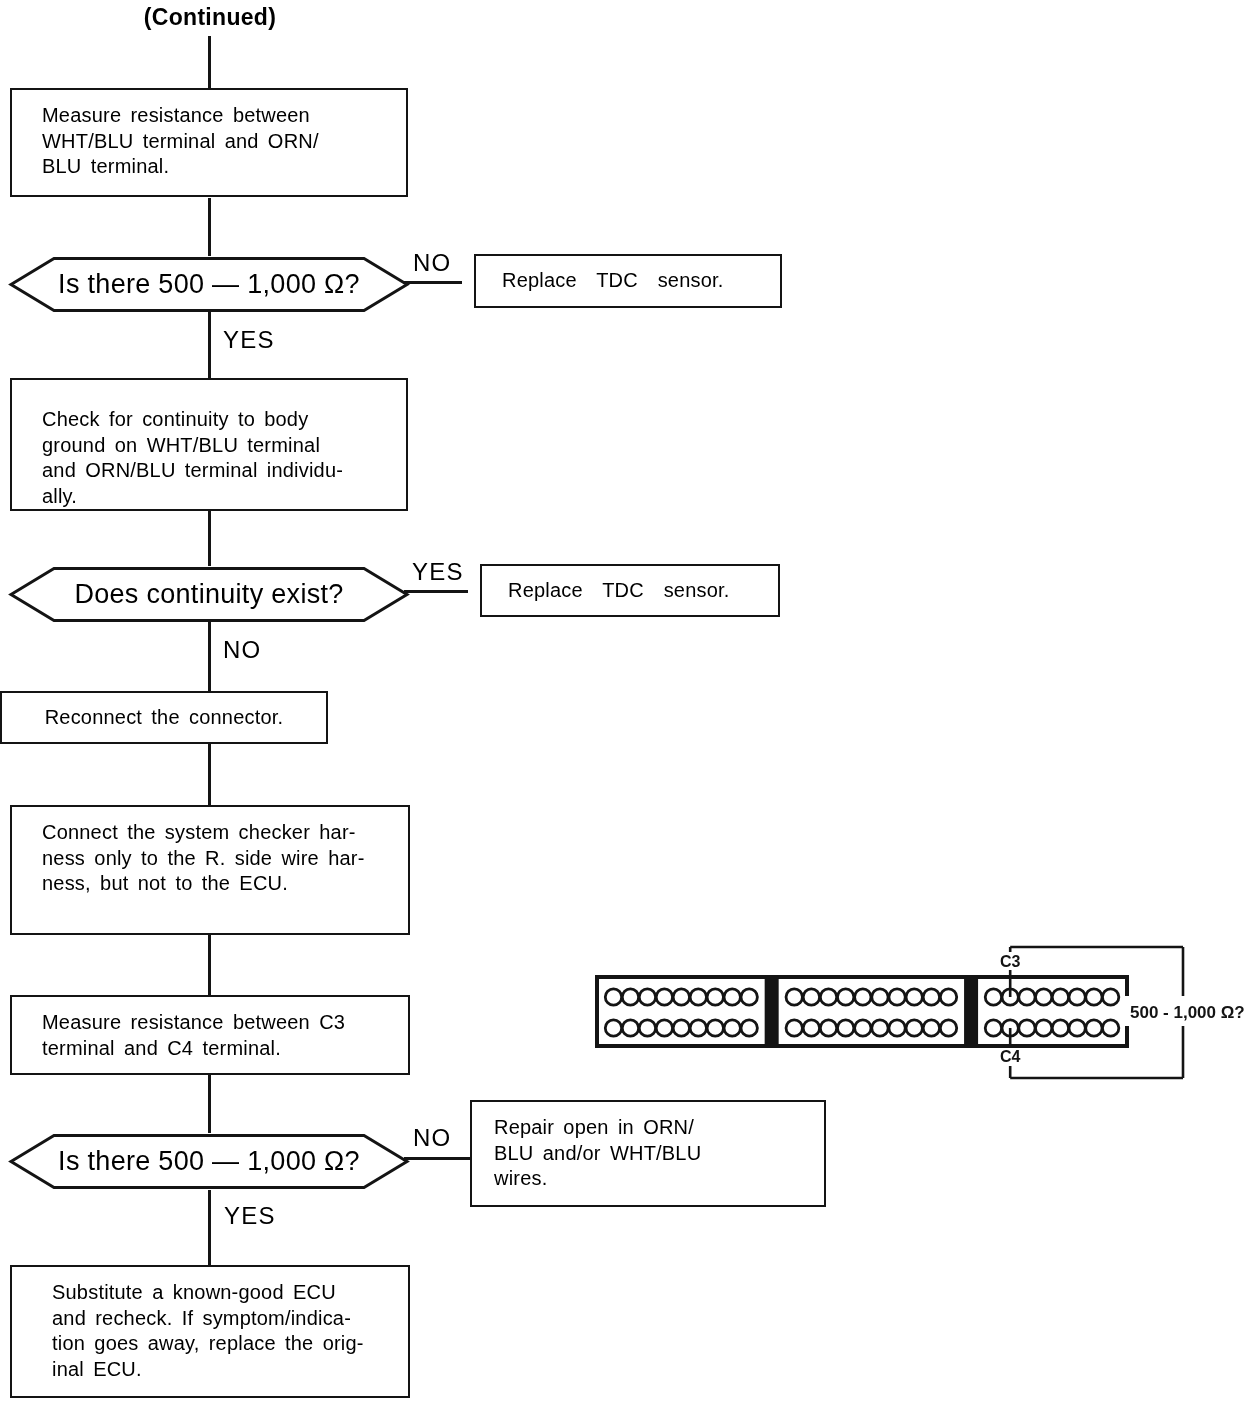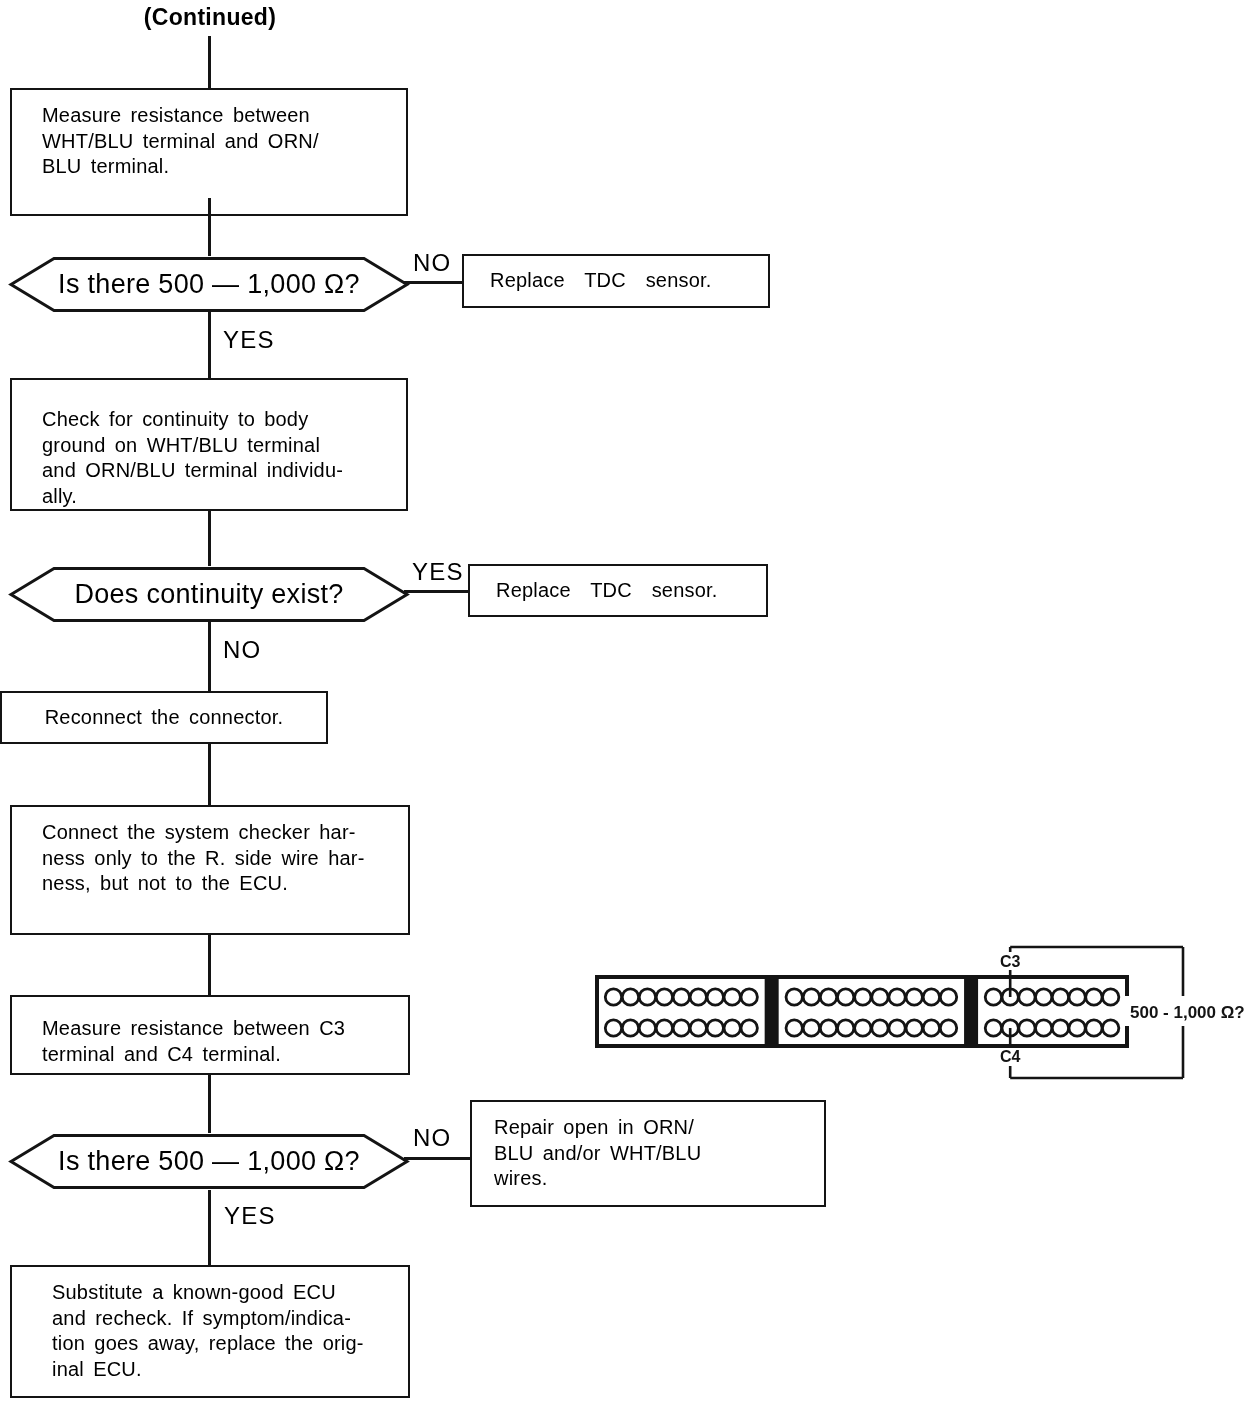--- a/index.html
+++ b/index.html
@@ -14,21 +14,21 @@
   .pbox{
     position:absolute;box-sizing:border-box;border:2.5px solid #141414;
     background:#ffffff;display:flex;
   }
   .pbox .ptext{
     white-space:pre-line;font-size:20px;line-height:25.5px;
     word-spacing:3.5px;letter-spacing:0.2px;
   }
   .pbox.pad{padding:13px 18px 0 30px;}
   .pbox.center{align-items:center;justify-content:center;text-align:center;}
-  .pbox.spread{align-items:center;padding-left:26px;}
+  .pbox.spread{align-items:center;padding-left:26px;margin-left:12px;}
   .pbox.spread .ptext{word-spacing:14px;white-space:normal;}
   .decision{position:absolute;width:402px;height:57px;}
   .decision svg{position:absolute;left:0;top:0;display:block;}
   .decision polygon{fill:#ffffff;stroke:#141414;stroke-width:3;}
   .dectext{
     position:absolute;left:0;top:0;right:0;bottom:0;display:flex;
     align-items:center;justify-content:center;font-size:27px;letter-spacing:0.3px;
   }
   .vline{position:absolute;width:2.5px;background:#141414;}
   .hline{position:absolute;height:2.5px;background:#141414;}
@@ -38,21 +38,21 @@
 </style>
 </head>
 <body>
 
 <div id="canvas">
 
   <div class="title">(Continued)</div>
 
   <div class="vline" style="left:208px;top:36px;height:52px;"></div>
 
-  <div class="pbox pad" style="left:10px;top:88px;width:398px;height:128px;">
+  <div class="pbox pad" style="left:10px;top:88px;width:398px;height:109px;">
     <span class="ptext">Measure resistance between
 WHT/BLU terminal and ORN/
 BLU terminal.</span>
   </div>
 
   <div class="vline" style="left:208px;top:198px;height:58px;"></div>
 
   <div class="decision" style="left:8px;top:256px;">
     <svg width="402" height="57" viewBox="0 0 402 57">
       <polygon points="3,28.5 46,2.5 356,2.5 399,28.5 356,54.5 46,54.5"></polygon>
@@ -103,21 +103,21 @@
   <div class="vline" style="left:208px;top:744px;height:61px;"></div>
 
   <div class="pbox pad" style="left:10px;top:805px;width:400px;height:130px;">
     <span class="ptext">Connect the system checker har-
 ness only to the R. side wire har-
 ness, but not to the ECU.</span>
   </div>
 
   <div class="vline" style="left:208px;top:935px;height:60px;"></div>
 
-  <div class="pbox pad" style="left:10px;top:995px;width:400px;height:80px;align-items:center;">
+  <div class="pbox pad" style="left:10px;top:995px;width:400px;height:80px;">
     <span class="ptext">Measure resistance between C3
 terminal and C4 terminal.</span>
   </div>
 
   <svg id="connector-svg" width="655" height="150" viewBox="0 0 655 150">
       <rect x="2" y="37" width="530" height="69" fill="#fff" stroke="#141414" stroke-width="4"></rect>
       <rect x="169.66666666666666" y="37" width="14" height="69" fill="#141414"></rect>
       <rect x="369.0740740740741" y="37" width="14" height="69" fill="#141414"></rect>
       <circle cx="18.48148148148148" cy="57" r="8.2" fill="#fff" stroke="#141414" stroke-width="2.8"></circle>
       <circle cx="35.44444444444444" cy="57" r="8.2" fill="#fff" stroke="#141414" stroke-width="2.8"></circle>

